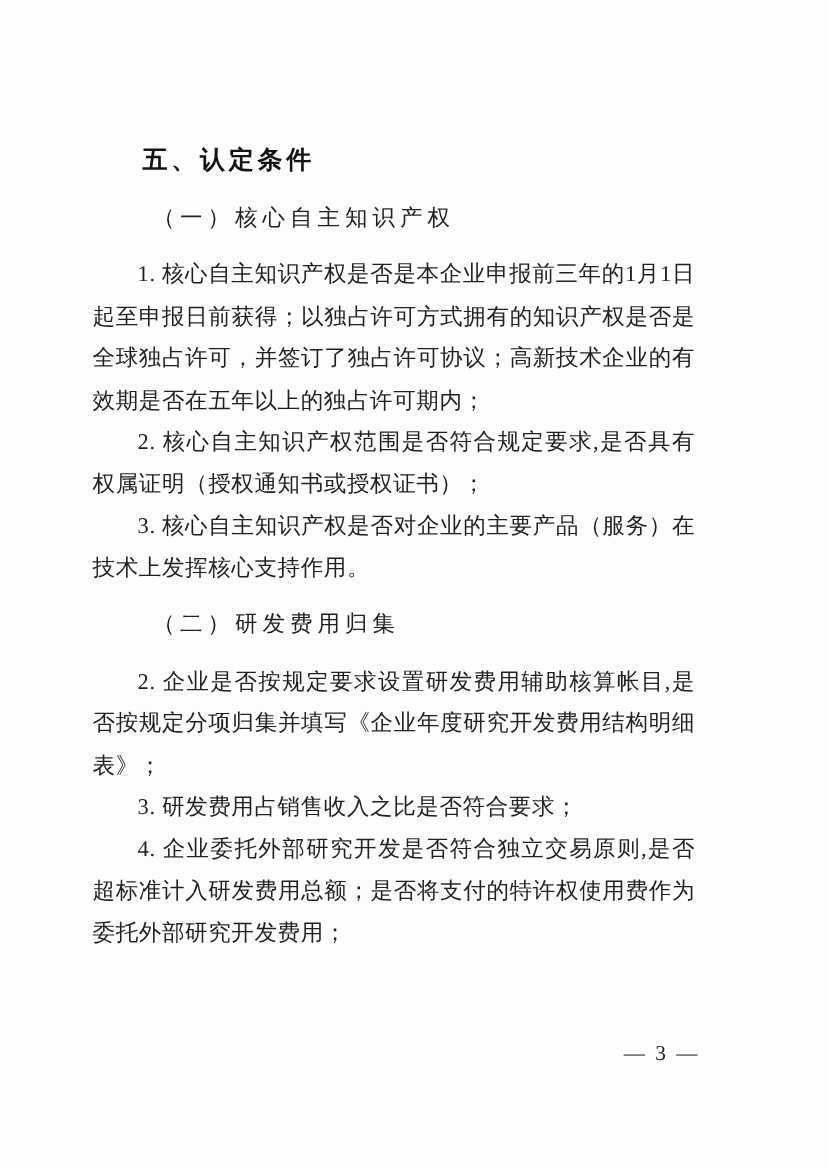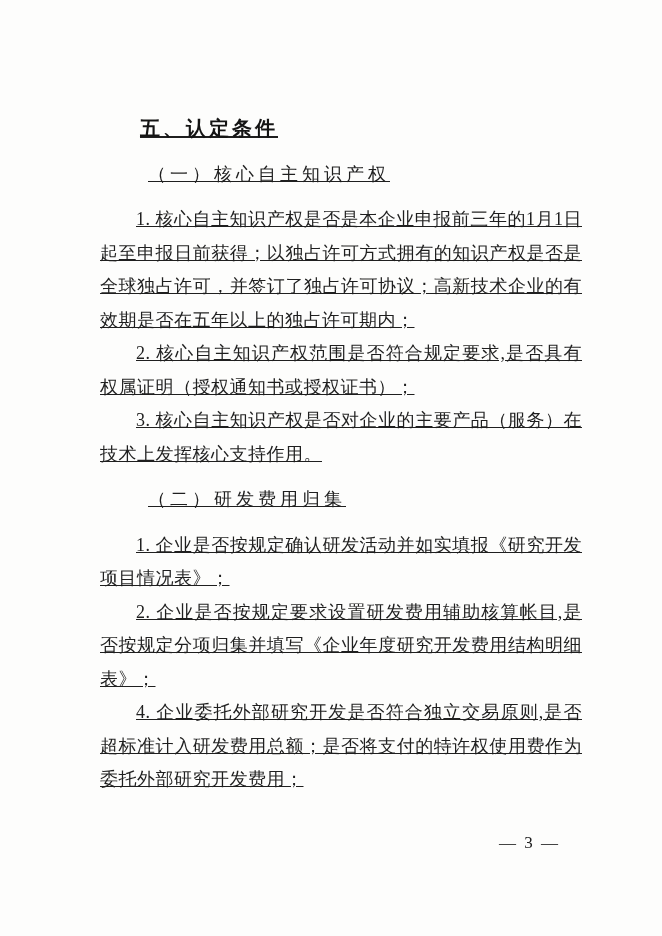--- a/index.html
+++ b/index.html
@@ -11,24 +11,23 @@
     position: relative;
     width: 662px;
     height: 936px;
     background: #fdfdfc;
     overflow: hidden;
     font-family: "Liberation Serif", serif;
     color: #1f1f1f;
   }
   .content {
     position: absolute;
-    left: 100px;
+    left: 74px;
     top: 112px;
     width: 482px;
-    text-decoration: underline;
   }
   .doc-heading {
     margin: 0;
     font-family: "Liberation Sans", sans-serif;
     font-size: 20px;
     font-weight: bold;
     color: #141414;
     line-height: 33.5px;
     text-indent: 2em;
     letter-spacing: 3px;
@@ -70,24 +69,24 @@
     <p class="section-title">（一）核心自主知识产权</p>
 
     <p class="para">1. 核心自主知识产权是否是本企业申报前三年的1月1日起至申报日前获得；以独占许可方式拥有的知识产权是否是全球独占许可，并签订了独占许可协议；高新技术企业的有效期是否在五年以上的独占许可期内；</p>
 
     <p class="para">2. 核心自主知识产权范围是否符合规定要求,是否具有权属证明（授权通知书或授权证书）；</p>
 
     <p class="para">3. 核心自主知识产权是否对企业的主要产品（服务）在技术上发挥核心支持作用。</p>
 
     <p class="section-title">（二）研发费用归集</p>
 
-    <p class="para">1. 企业是否按规定确认研发活动并如实填报《研究开发项目情况表》；</p>
 
     <p class="para">2. 企业是否按规定要求设置研发费用辅助核算帐目,是否按规定分项归集并填写《企业年度研究开发费用结构明细表》；</p>
 
+    <p class="para">3. 研发费用占销售收入之比是否符合要求；</p>
 
     <p class="para">4. 企业委托外部研究开发是否符合独立交易原则,是否超标准计入研发费用总额；是否将支付的特许权使用费作为委托外部研究开发费用；</p>
 
 
   </div>
 
   <div class="page-number">— 3 —</div>
 </div>
 
 </body></html>

